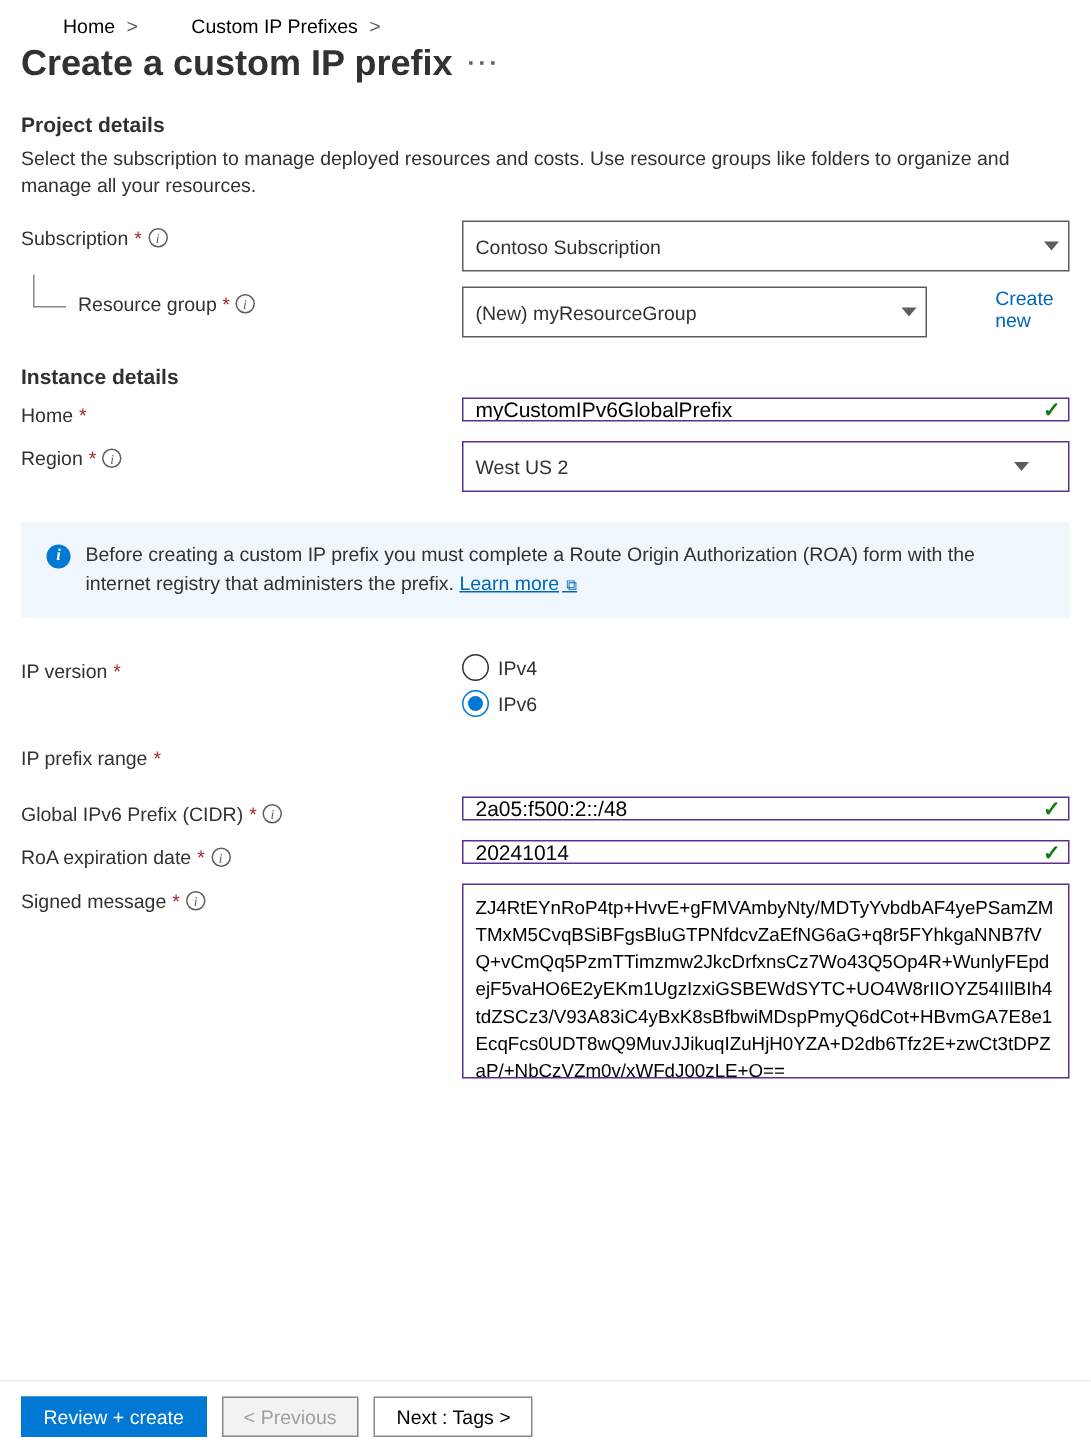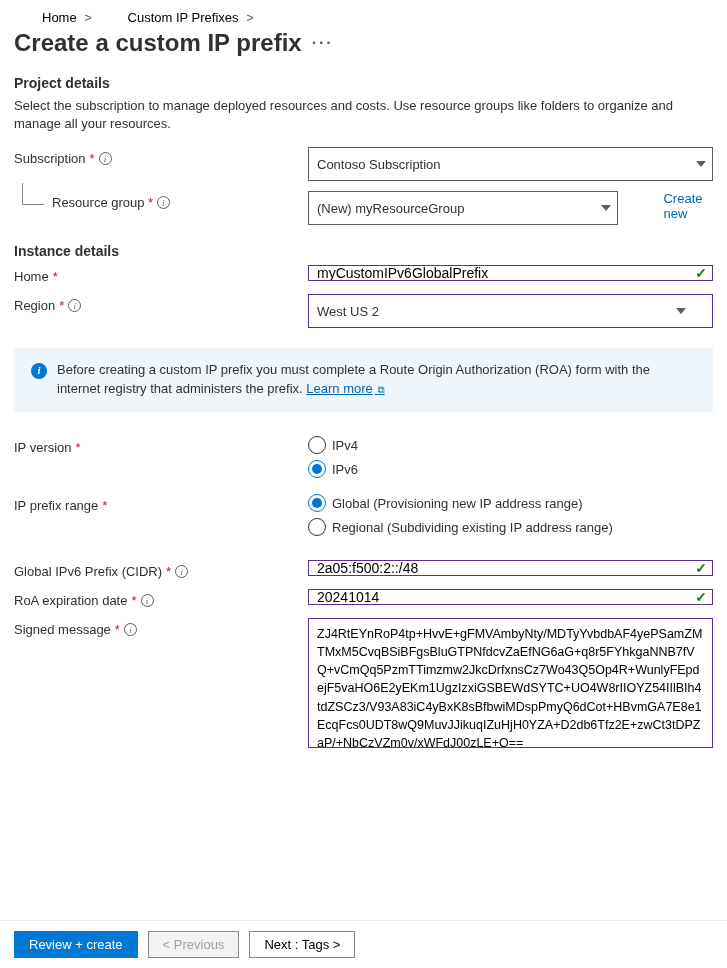--- a/index.html
+++ b/index.html
@@ -194,30 +194,20 @@
       <span>IPv6</span>
     </div>
   </div>
 </div>
 
 <div class="form-row">
   <div class="label-col">
     <span>IP prefix range</span>
     <span class="required">*</span>
   </div>
-  <div class="field-col">
-    <div class="radio-row">
-      <div class="radio selected"></div>
-      <span>Global (Provisioning new IP address range)</span>
-    </div>
-    <div class="radio-row">
-      <div class="radio"></div>
-      <span>Regional (Subdividing existing IP address range)</span>
-    </div>
-  </div>
 </div>
 
 <div class="form-row" style="margin-top:18px;">
   <div class="label-col">
     <span>Global IPv6 Prefix (CIDR)</span>
     <span class="required">*</span>
     <span class="info-icon">i</span>
   </div>
   <div class="field-col input-wrap">
     <input class="text-input validated" value="2a05:f500:2::/48" style="">

